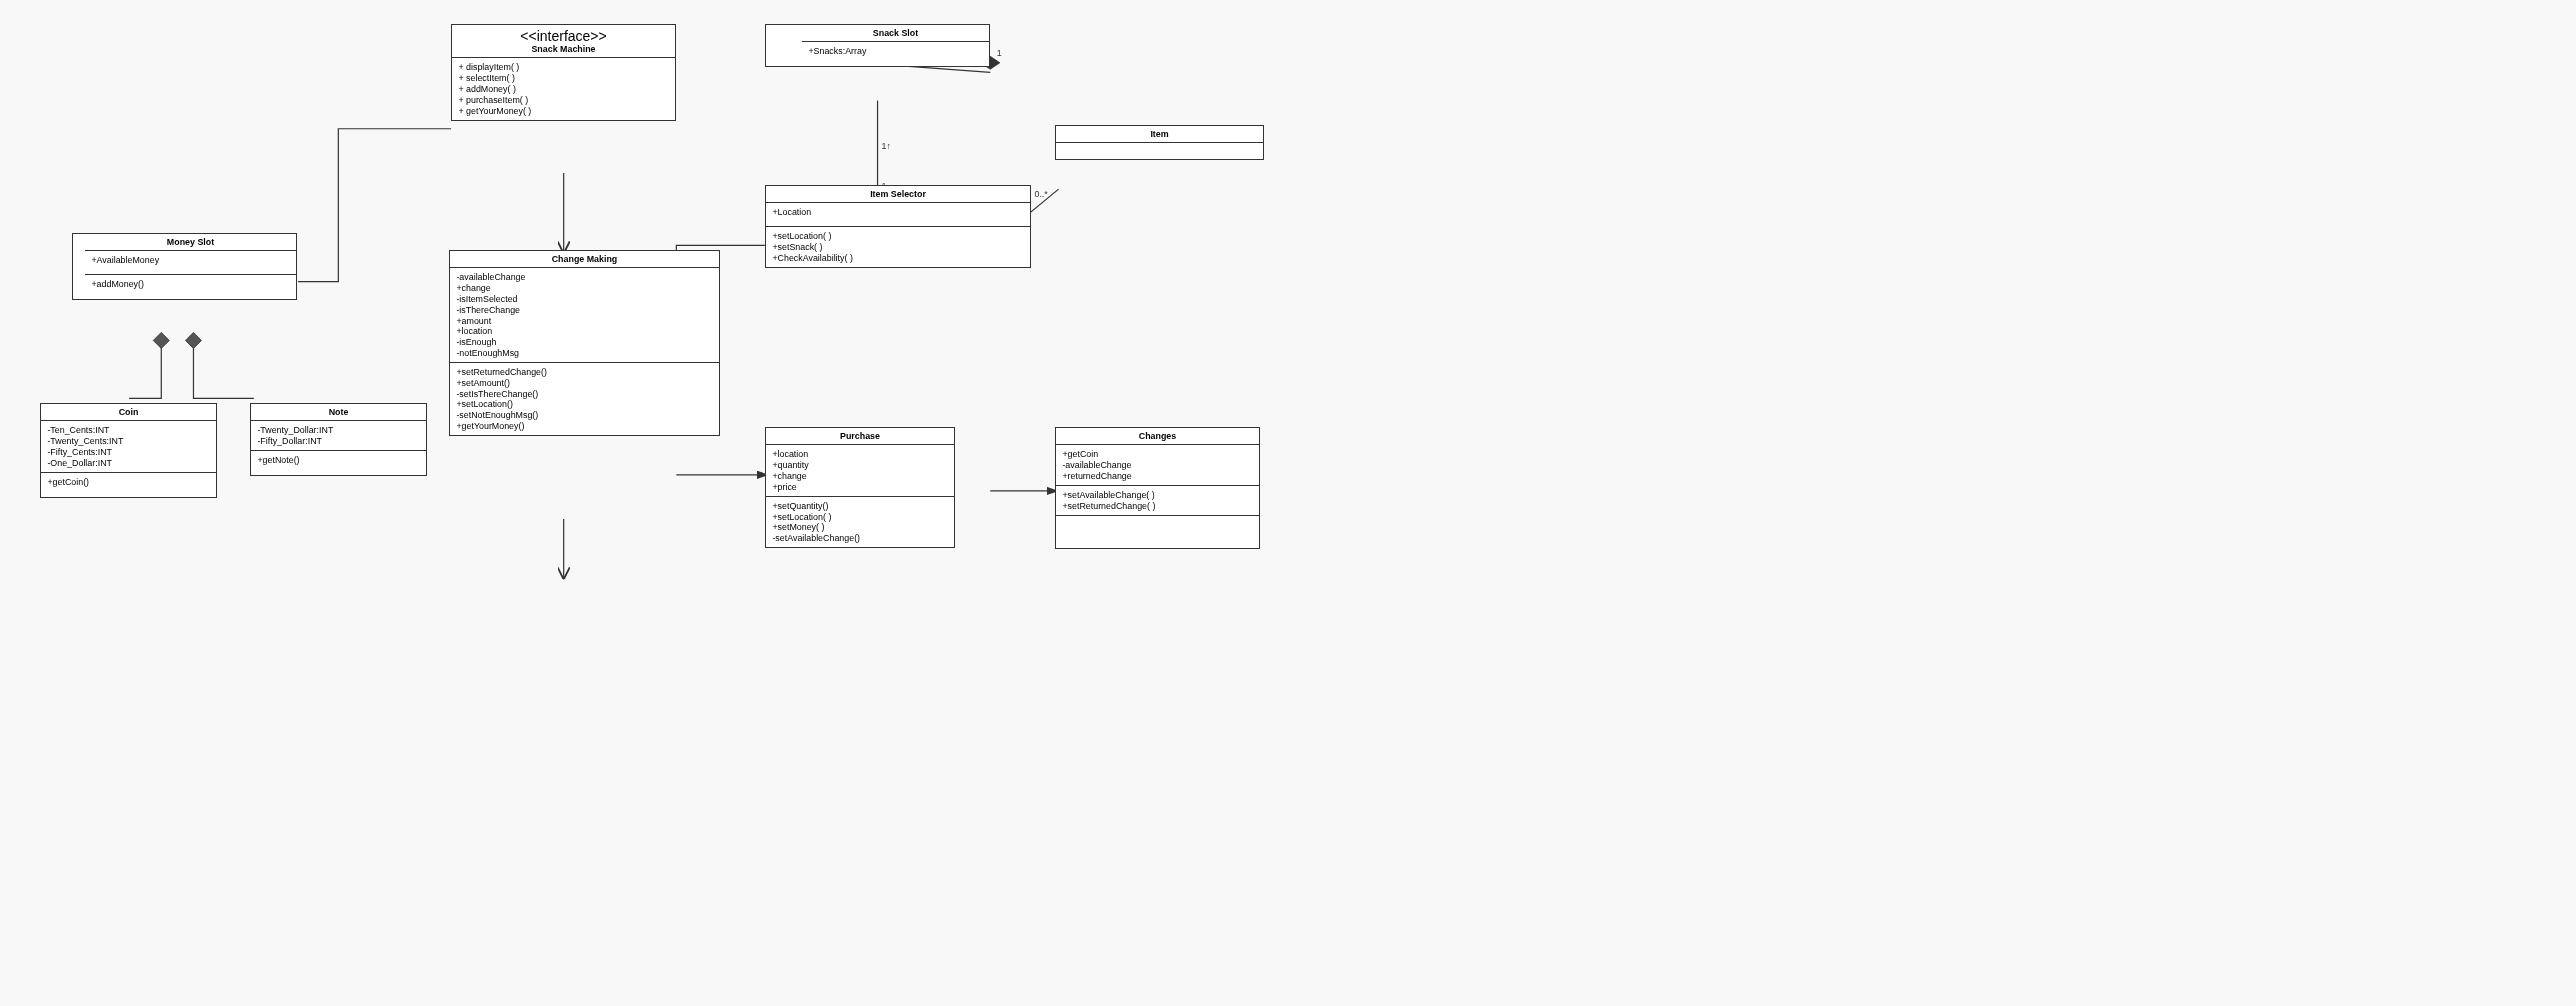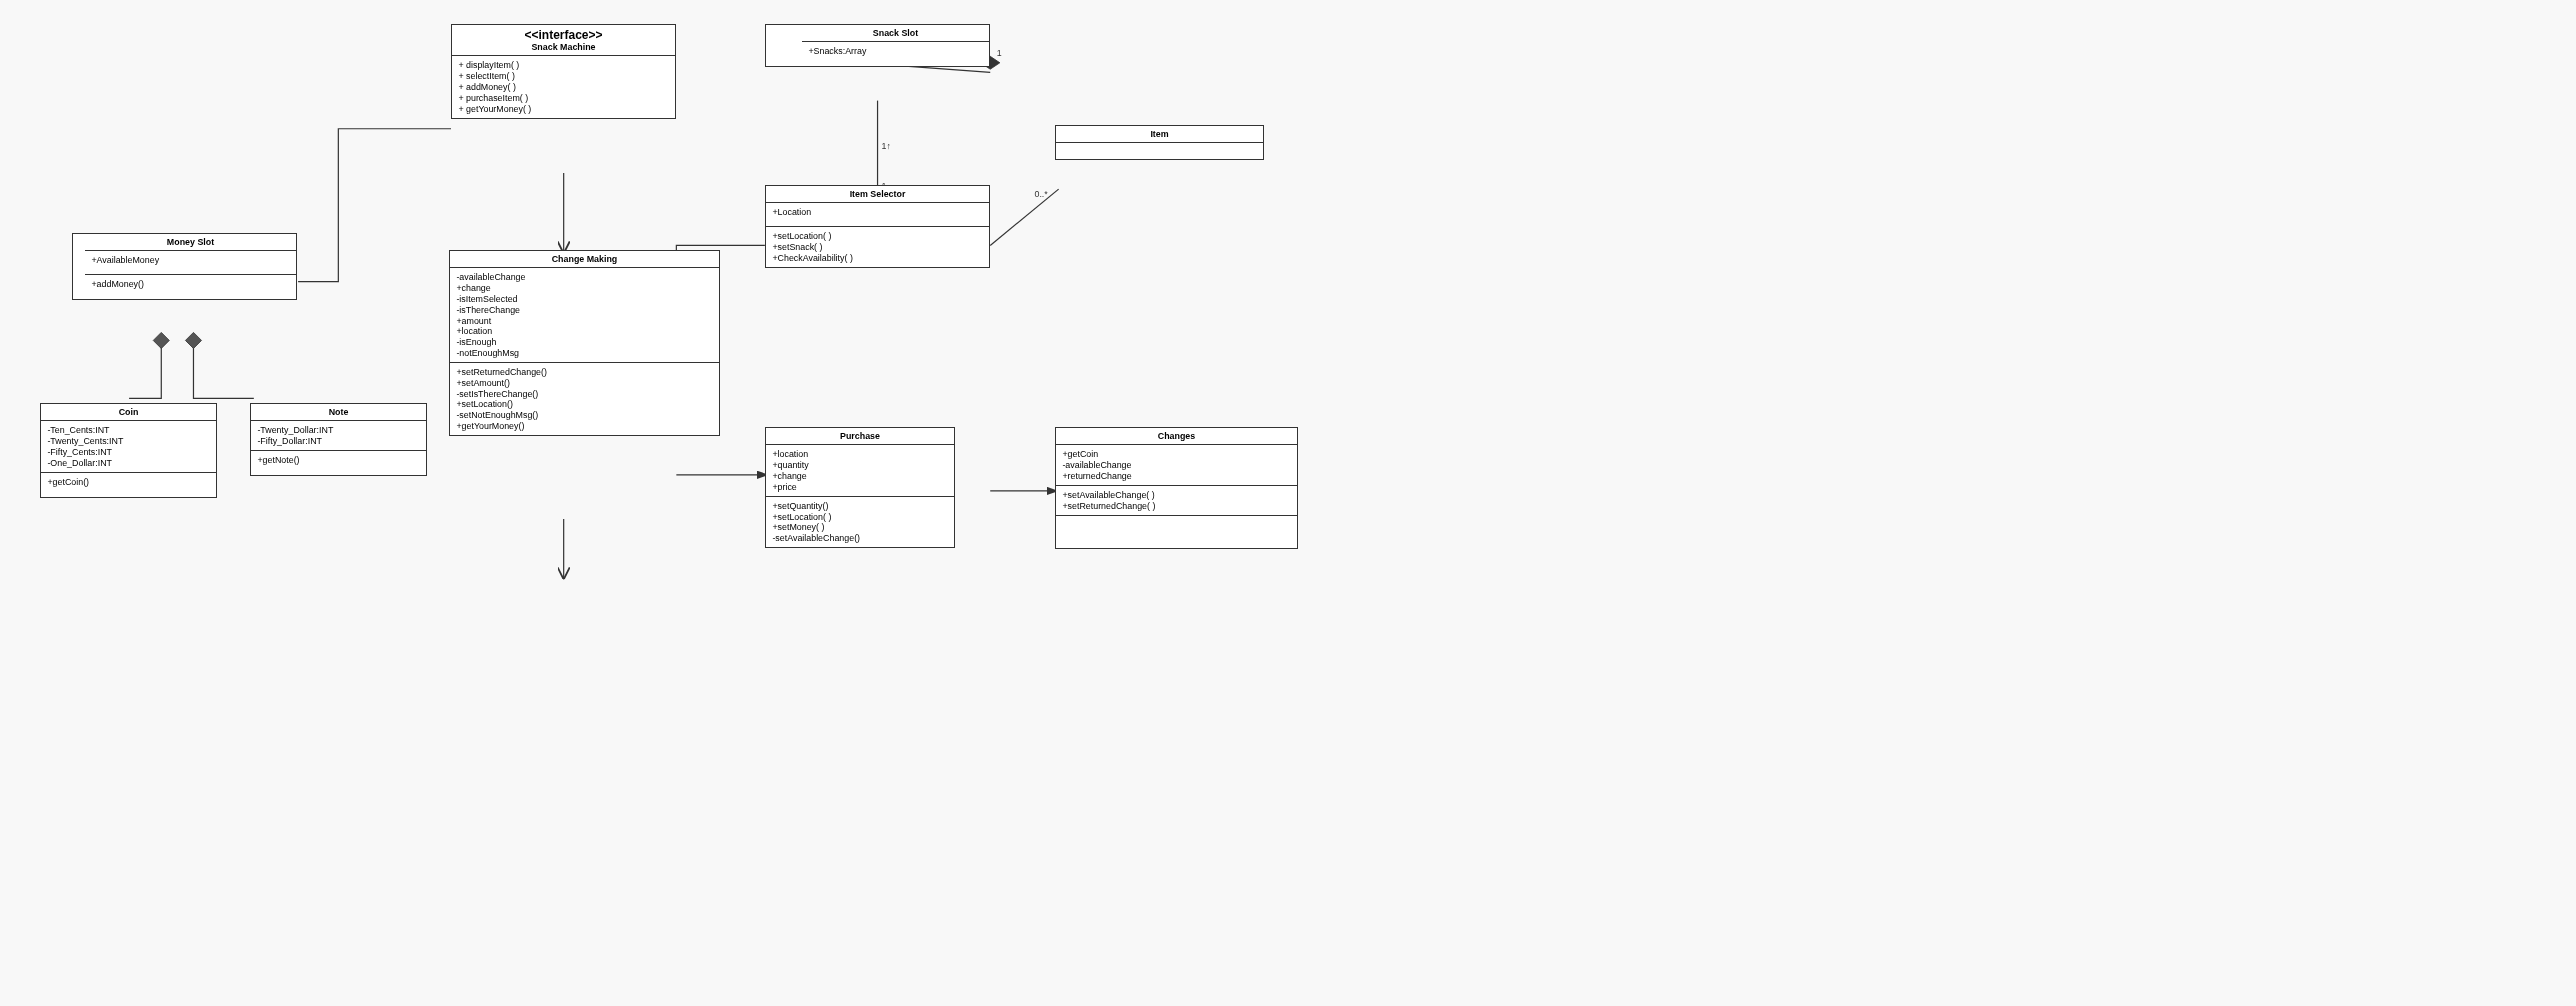--- a/index.html
+++ b/index.html
@@ -22,22 +22,22 @@
       background: white;
       border: 1.2px solid #333;
     }
     .uml-header {
       border-bottom: 1.2px solid #333;
       padding: 3.2px 6.4px;
       text-align: center;
       font-weight: bold;
     }
     .uml-header .stereotype {
-      font-weight: bold;
-      font-size: 12px;
+      font-weight: normal;
+      font-size: 14px;
       display: block;
     }
     .uml-section {
       border-bottom: 1.2px solid #333;
       padding: 3.2px 6.4px;
       min-height: 24px;
     }
     .uml-section:last-child {
       border-bottom: none;
     }
@@ -125,21 +125,21 @@
     </div>
   </div>
 
   <div class="uml-box" style="left:1055px; top:125px; width:209px;">
     <div class="uml-header">
       <span>Item</span>
     </div>
     <div class="uml-section" style="min-height:16px;"></div>
   </div>
 
-  <div class="uml-box" style="left:765px; top:185px; width:225px;">
+  <div class="uml-box" style="left:765px; top:185px; width:266px;">
     <div class="uml-header">
       <span>Item Selector</span>
     </div>
     <div class="uml-section">
       <p>+Location</p>
     </div>
     <div class="uml-section">
       <p>+setLocation( )</p>
       <p>+setSnack( )</p>
       <p>+CheckAvailability( )</p>
@@ -221,21 +221,21 @@
       <p>+price</p>
     </div>
     <div class="uml-section">
       <p>+setQuantity()</p>
       <p>+setLocation( )</p>
       <p>+setMoney( )</p>
       <p>-setAvailableChange()</p>
     </div>
   </div>
 
-  <div class="uml-box" style="left:1055px; top:427px; width:243px;">
+  <div class="uml-box" style="left:1055px; top:427px; width:205px;">
     <div class="uml-header">
       <span>Changes</span>
     </div>
     <div class="uml-section">
       <p>+getCoin</p>
       <p>-availableChange</p>
       <p>+returnedChange</p>
     </div>
     <div class="uml-section">
       <p>+setAvailableChange( )</p>

